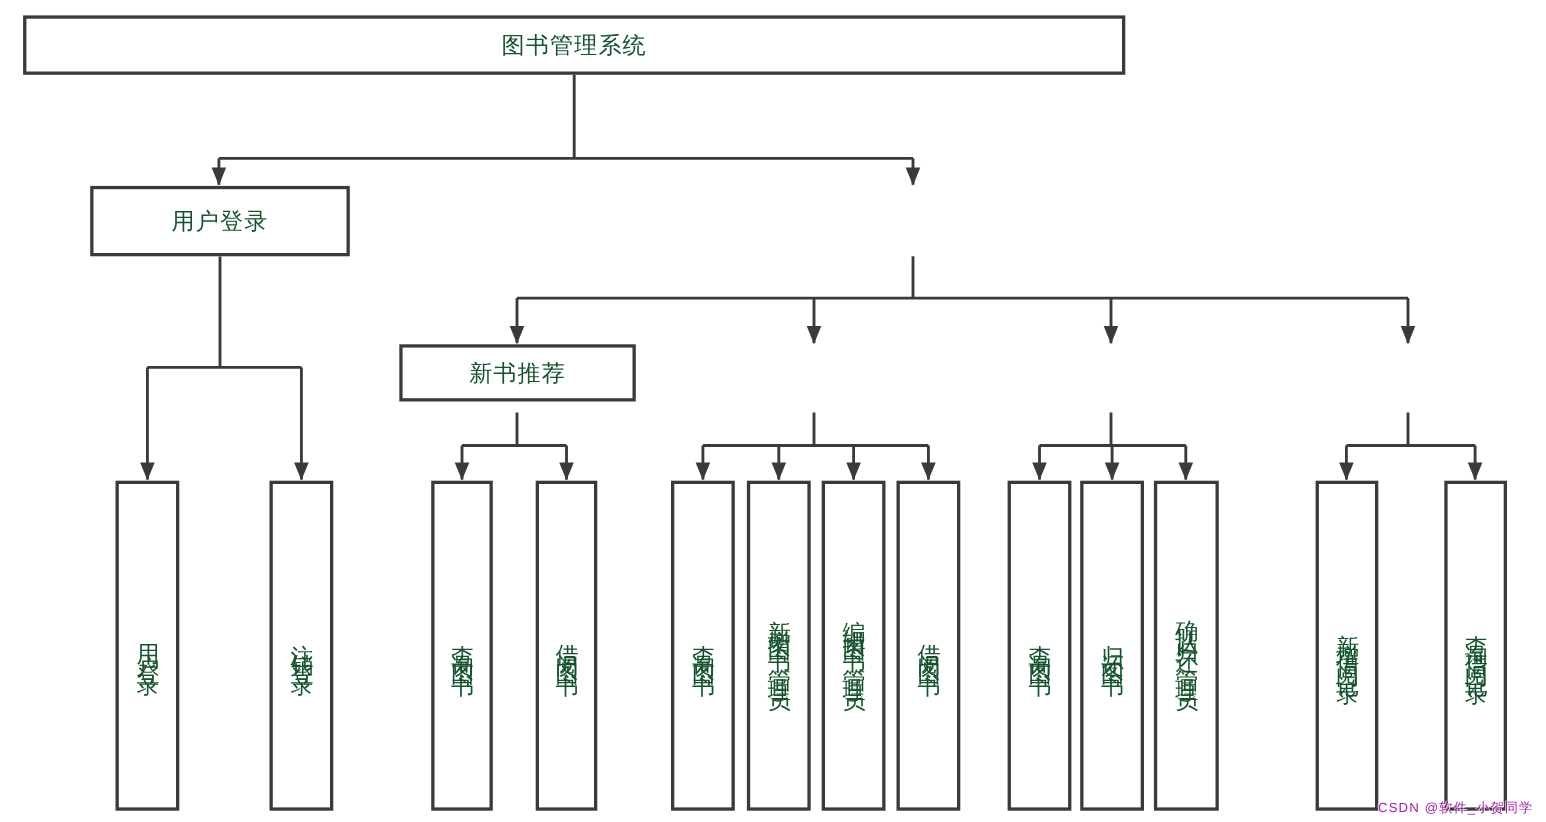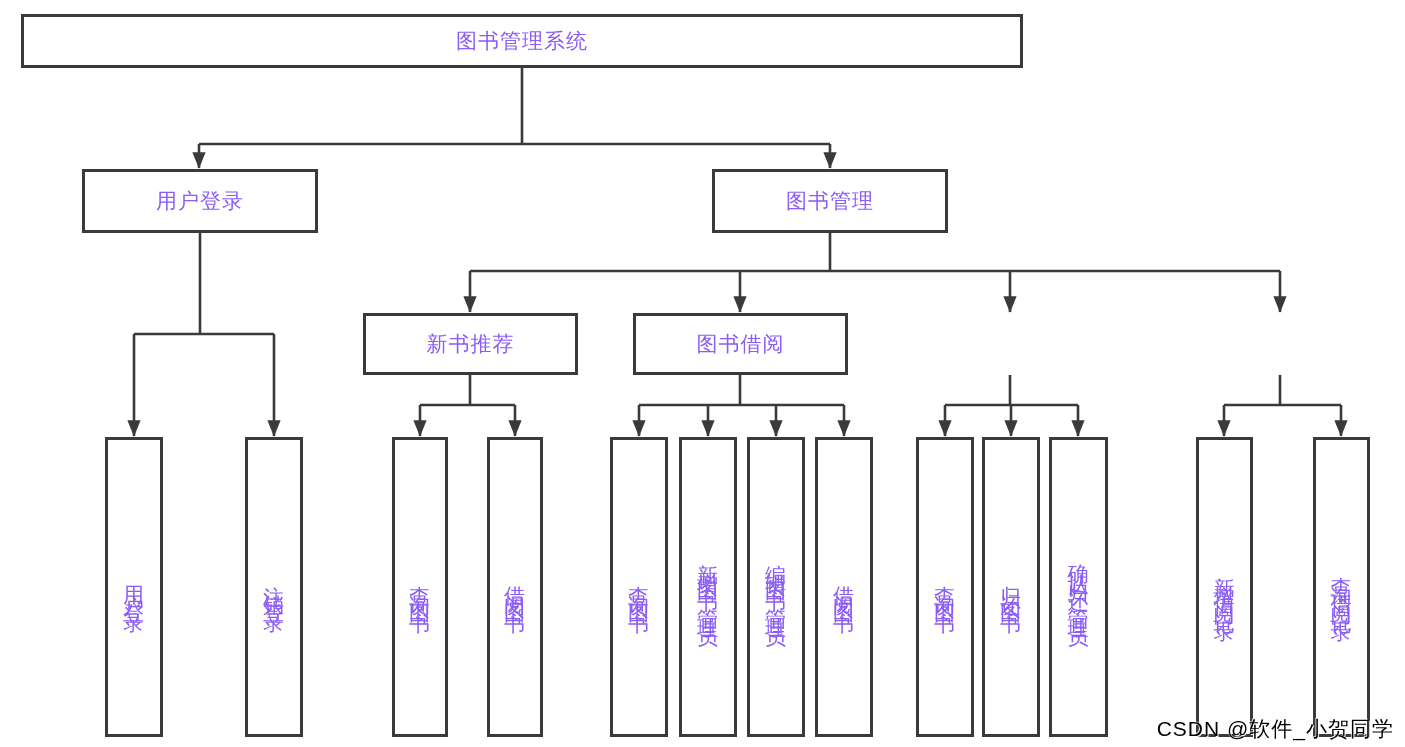--- a/index.html
+++ b/index.html
@@ -26,42 +26,42 @@
   .node {
     position: absolute;
     box-sizing: border-box;
     border: 3px solid #3a3a3a;
     background: #ffffff;
     display: flex;
     align-items: center;
     justify-content: center;
     font-size: 21px;
     letter-spacing: 1px;
-    color: #8b5cf6;
+    color: #14532d;
     white-space: nowrap;
   }
   .node.root  { left: 21px;  top: 14px;  width: 1002px; height: 54px; }
   .node.lvl2  { top: 169px; width: 236px; height: 64px; }
-  .node.lvl3  { top: 313px; width: 215px; height: 62px; }
+  .node.lvl3  { top: 313px; width: 215px; height: 52px; }
   .node.leaf  { top: 437px; height: 300px; }
   .vtext {
     writing-mode: vertical-rl;
     text-orientation: mixed;
     font-size: 21px;
     letter-spacing: 9px;
     line-height: 1;
     white-space: nowrap;
   }
   .watermark {
     position: absolute;
     right: 11px;
     bottom: 4px;
-    font-size: 21px;
+    font-size: 12px;
     letter-spacing: 1px;
-    color: #000000;
+    color: #a21caf;
     text-shadow: 1px 1px 0 rgba(255,255,255,0.95), -1px -1px 0 rgba(255,255,255,0.7);
     pointer-events: none;
   }
 </style>
 </head>
 <body>
 
 <div class="stage">
 
   <svg class="connectors" viewBox="0 0 1405 747" xmlns="http://www.w3.org/2000/svg">
@@ -110,24 +110,22 @@
       <path d="M1280,375 V405"></path>
       <path d="M1224,405 H1341"></path>
       <line x1="1224" y1="405" x2="1224" y2="436" marker-end="url(#arrow)"></line>
       <line x1="1341" y1="405" x2="1341" y2="436" marker-end="url(#arrow)"></line>
     </g>
   </svg>
 
   <div class="node root">图书管理系统</div>
 
   <div class="node lvl2" style="left:82px">用户登录</div>
-  <div class="node lvl2" style="left:712px">图书管理</div>
 
   <div class="node lvl3" style="left:363px">新书推荐</div>
-  <div class="node lvl3" style="left:633px">图书借阅</div>
 
   <div class="node leaf" style="left:105px;width:58px">
     <span class="vtext">用户登录</span>
   </div>
   <div class="node leaf" style="left:245px;width:58px">
     <span class="vtext">注销登录</span>
   </div>
 
   <div class="node leaf" style="left:392px;width:56px">
     <span class="vtext">查询图书</span>

